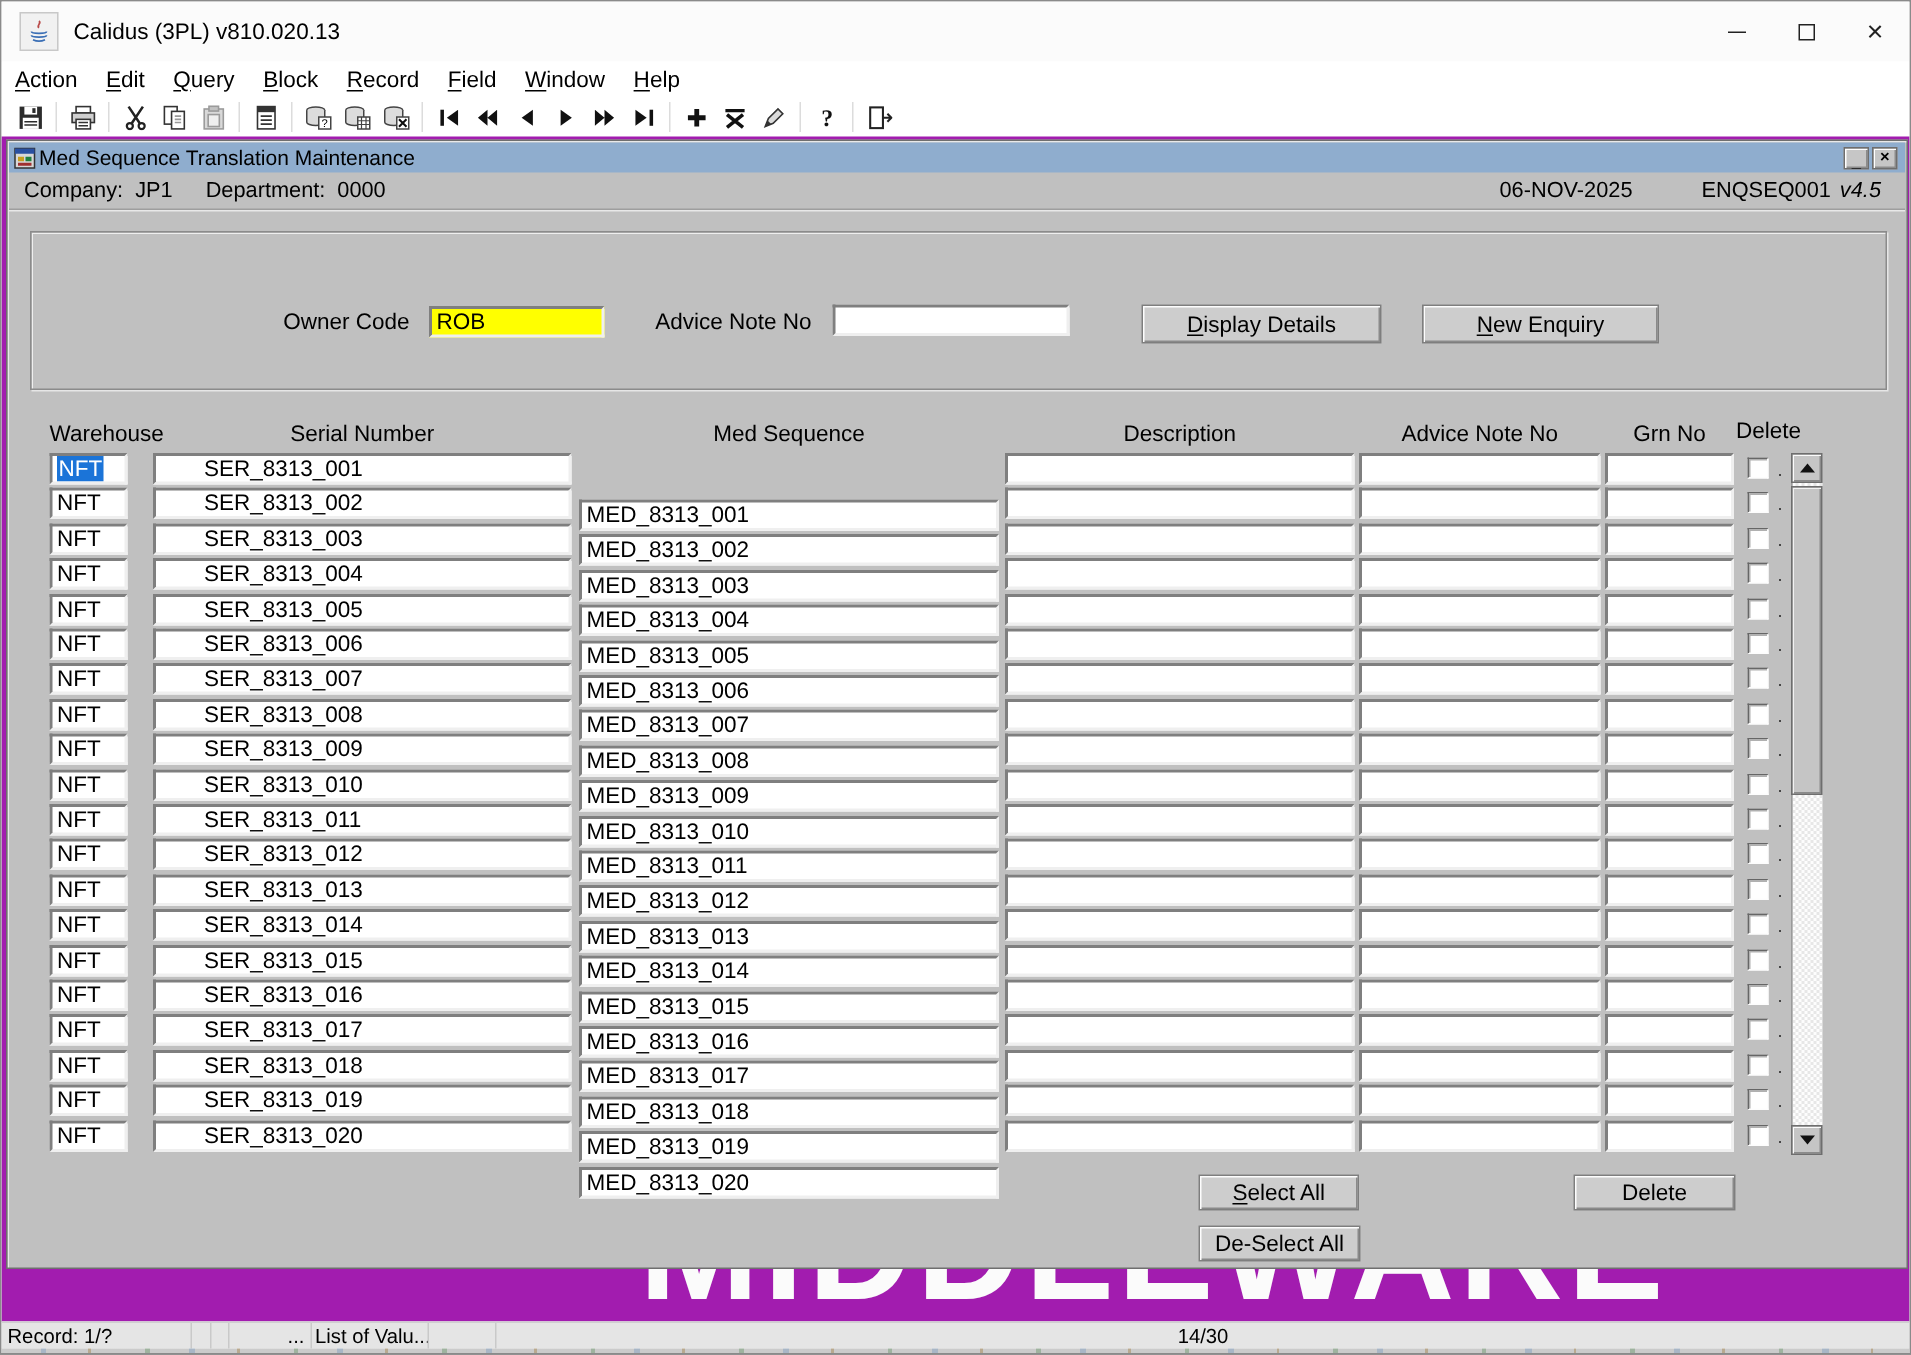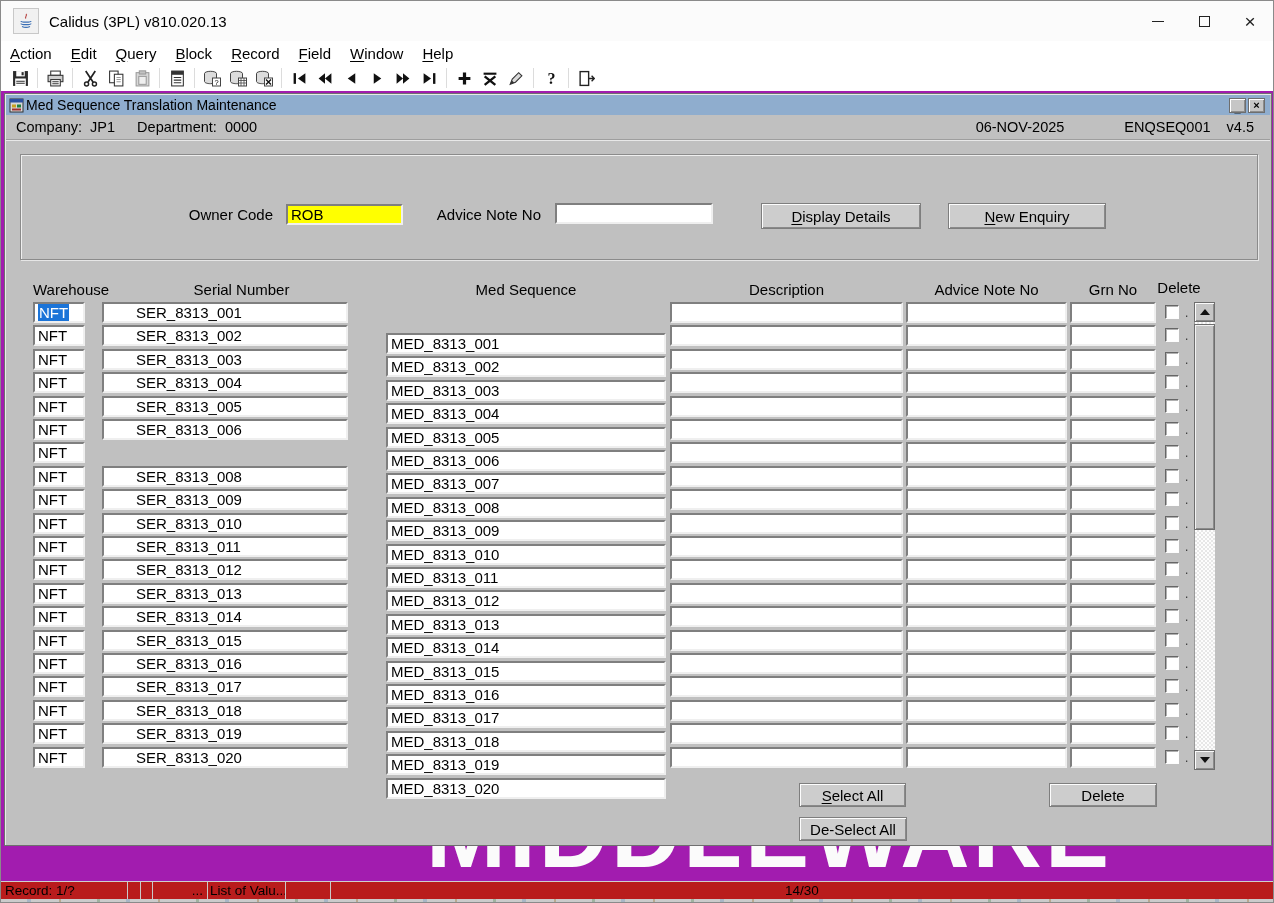--- a/index.html
+++ b/index.html
@@ -44,22 +44,22 @@
         display:flex;align-items:center;justify-content:center;
         font-size:11px;font-weight:bold;line-height:9px;}
   .ibtn.min span{transform:translateY(3px);}
   .infobar{position:absolute;left:1px;top:21px;right:1px;height:24px;display:flex;
            align-items:center;padding:0 10px;font-size:14.5px;}
   .infosep{position:absolute;left:1px;top:45px;right:1px;height:2px;
            border-top:1px solid #9e9e9e;border-bottom:1px solid #e8e8e8;}
   .inf-gap22{margin-left:22px;}
   .inf-gap8{margin-left:8px;}
   .inf-date{margin-left:auto;}
-  .inf-prog{margin-left:60px;}
-  .inf-ver{margin-left:16px;margin-right:6px;}
+  .inf-prog{margin-left:46px;}
+  .inf-ver{margin-left:6px;margin-right:6px;font-style:italic;}
   
   .panel{position:absolute;left:15px;top:60px;width:1238px;height:106px;
          border:1px solid #8b8b8b;box-shadow:inset 1px 1px 0 rgba(255,255,255,.75),1px 1px 0 #e6e6e6;}
   .plabel{position:absolute;height:18px;line-height:18px;font-size:15px;text-align:right;}
   .fld{background:#fff;border-top:2px solid #7f7f7f;border-left:2px solid #7f7f7f;
        border-bottom:2px solid #efefef;border-right:2px solid #efefef;
        font-size:15px;line-height:17px;padding-left:3px;overflow:hidden;white-space:nowrap;}
   .owner-label{left:160px;top:51px;width:92px;text-align:right;}
   .owner-fld{position:absolute;left:265px;top:49px;width:117px;height:21px;background:#ffff00;}
   .advice-label{left:400px;top:51px;width:120px;}
@@ -76,21 +76,21 @@
   .h-ser{left:97px;width:279px;text-align:center;}
   .h-med{left:381px;width:280px;text-align:center;}
   .h-desc{left:665px;width:233px;text-align:center;}
   .h-adv{left:901px;width:161px;text-align:center;}
   .h-grn{left:1065px;width:86px;text-align:center;}
   .h-del{left:1149px;width:50px;text-align:center;top:185px;}
   .grid{position:absolute;left:0;top:208px;width:1268px;height:470px;}
   .grow{position:absolute;left:0;width:100%;height:21px;}
   .grow .fld{position:absolute;height:21px;}
   .c-wh{left:28px;width:52px;}
-  .c-ser{left:97px;width:246px;padding-left:32px;}
+  .c-ser{left:97px;width:279px;padding-left:32px;}
   .c-med{left:381px;width:280px;margin-top:31px;}
   .c-desc{left:665px;width:233px;}
   .c-adv{left:901px;width:161px;}
   .c-grn{left:1065px;width:86px;}
   .sel{background:#1b74d8;color:#fff;padding:0 1px;}
   .cb{position:absolute;left:1160px;top:3px;width:14px;height:14px;background:#fff;
       border:1px solid;border-color:#666 #fdfdfd #fdfdfd #666;
       box-shadow:inset 1px 1px 0 #b0b0b0;}
   .cbdot{position:absolute;left:1180px;top:4px;font-size:12px;color:#333;}
   
@@ -107,21 +107,21 @@
           border-bottom:6px solid #111;}
   .tri-down{width:0;height:0;border-left:5px solid transparent;border-right:5px solid transparent;
             border-top:6px solid #111;}
   .sb-thumb{position:absolute;left:0;top:22px;width:21px;height:206px;background:#c5c5c5;
             border:1px solid #6e6e6e;box-shadow:inset 1px 1px 0 #f2f2f2, inset -1px -1px 0 #8b8b8b;}
   
   .btn-selall{position:absolute;left:794px;top:689px;width:107px;height:24px;}
   .btn-desel{position:absolute;left:794px;top:723px;width:108px;height:24px;}
   .btn-del{position:absolute;left:1044px;top:689px;width:108px;height:24px;}
   
-  .statusbar{position:absolute;left:0;top:880px;width:100%;height:18px;background:#b91c1c;
+  .statusbar{position:absolute;left:0;top:880px;width:100%;height:18px;background:#e5e5e5;
              border-top:1px solid #cfcfcf;display:flex;font-size:13.5px;align-items:stretch;}
   .scell{border-right:1px solid #c9c9c9;padding:1px 4px 0 4px;white-space:nowrap;overflow:hidden;}
   .sc-rec{width:127px;}
   .sc-a{width:13px;}
   .sc-b{width:12px;}
   .sc-dots{width:55px;text-align:right;}
   .sc-lov{width:78px;padding-left:2px;}
   .sc-c{width:45px;}
   .sc-osc{width:753px;}
   .sc-count{flex:1;text-align:center;border-right:none;}
@@ -420,20 +420,21 @@
             <div class="fld c-ser"><span>SER_8313_006</span></div>
             <div class="fld c-med"><span>MED_8313_006</span></div>
             <div class="fld c-desc"><span></span></div>
             <div class="fld c-adv"><span></span></div>
             <div class="fld c-grn"><span></span></div>
             <div class="cb"></div>
             <span class="cbdot">.</span>
           </div>
           <div class="grow" style="top: 140.4px;">
             <div class="fld c-wh"><span>NFT</span></div>
+            <div class="fld c-ser"><span>SER_8313_007</span></div>
             <div class="fld c-med"><span>MED_8313_007</span></div>
             <div class="fld c-desc"><span></span></div>
             <div class="fld c-adv"><span></span></div>
             <div class="fld c-grn"><span></span></div>
             <div class="cb"></div>
             <span class="cbdot">.</span>
           </div>
           <div class="grow" style="top: 163.8px;">
             <div class="fld c-wh"><span>NFT</span></div>
             <div class="fld c-ser"><span>SER_8313_008</span></div>

